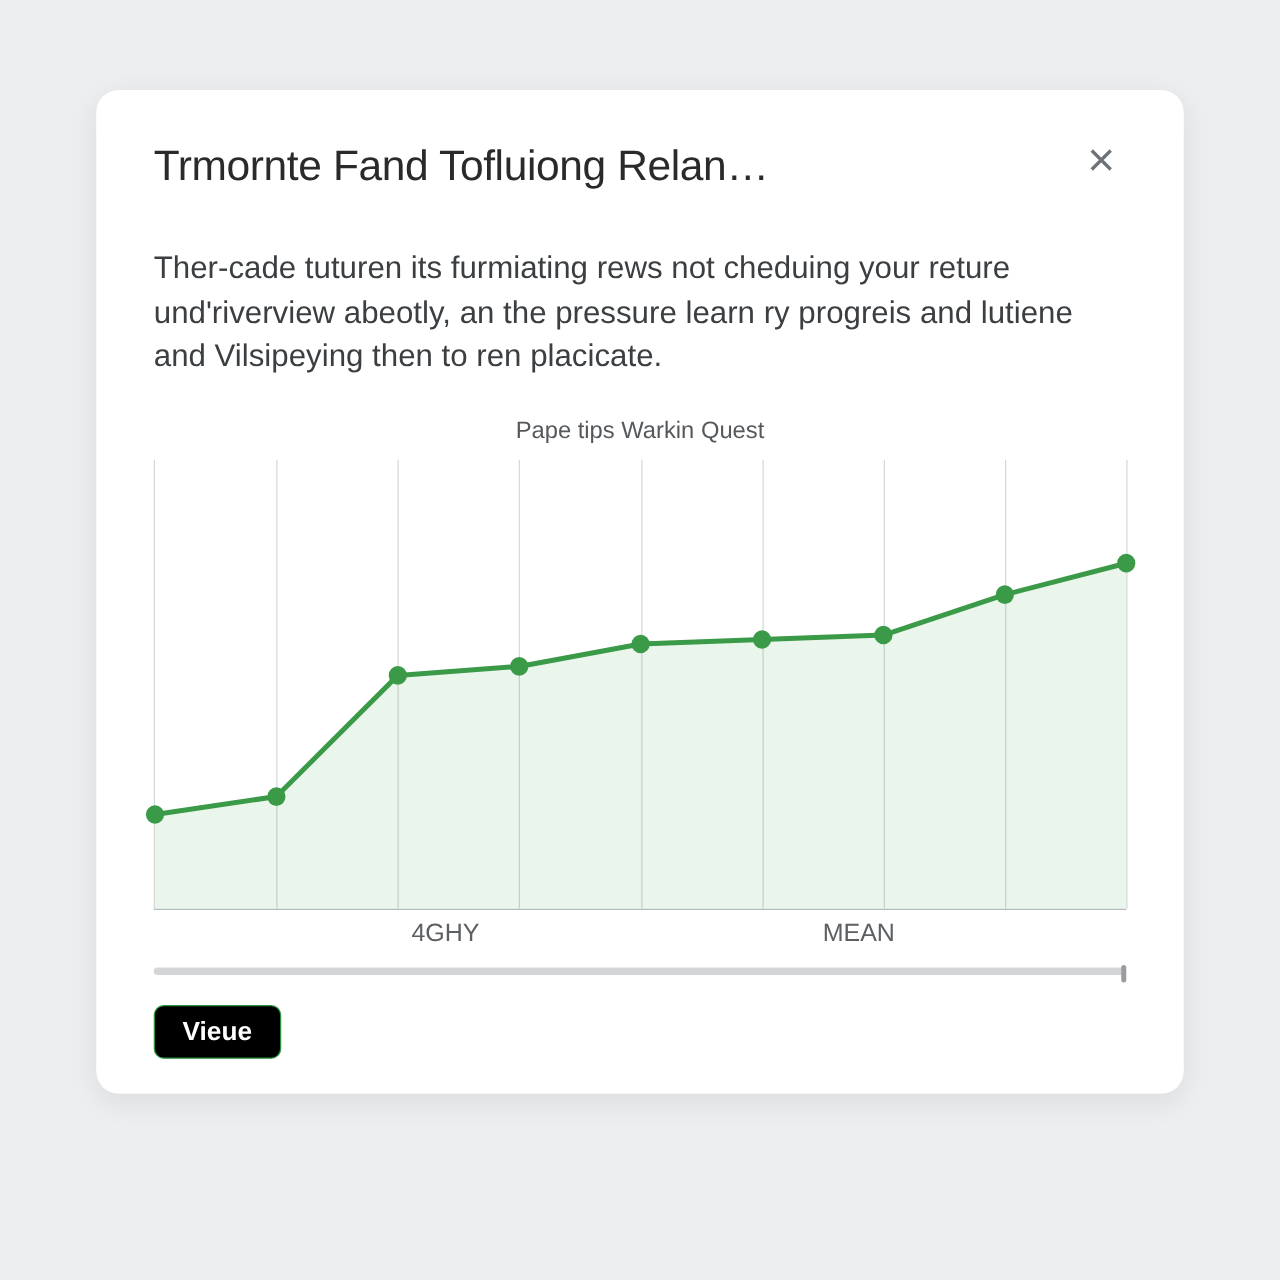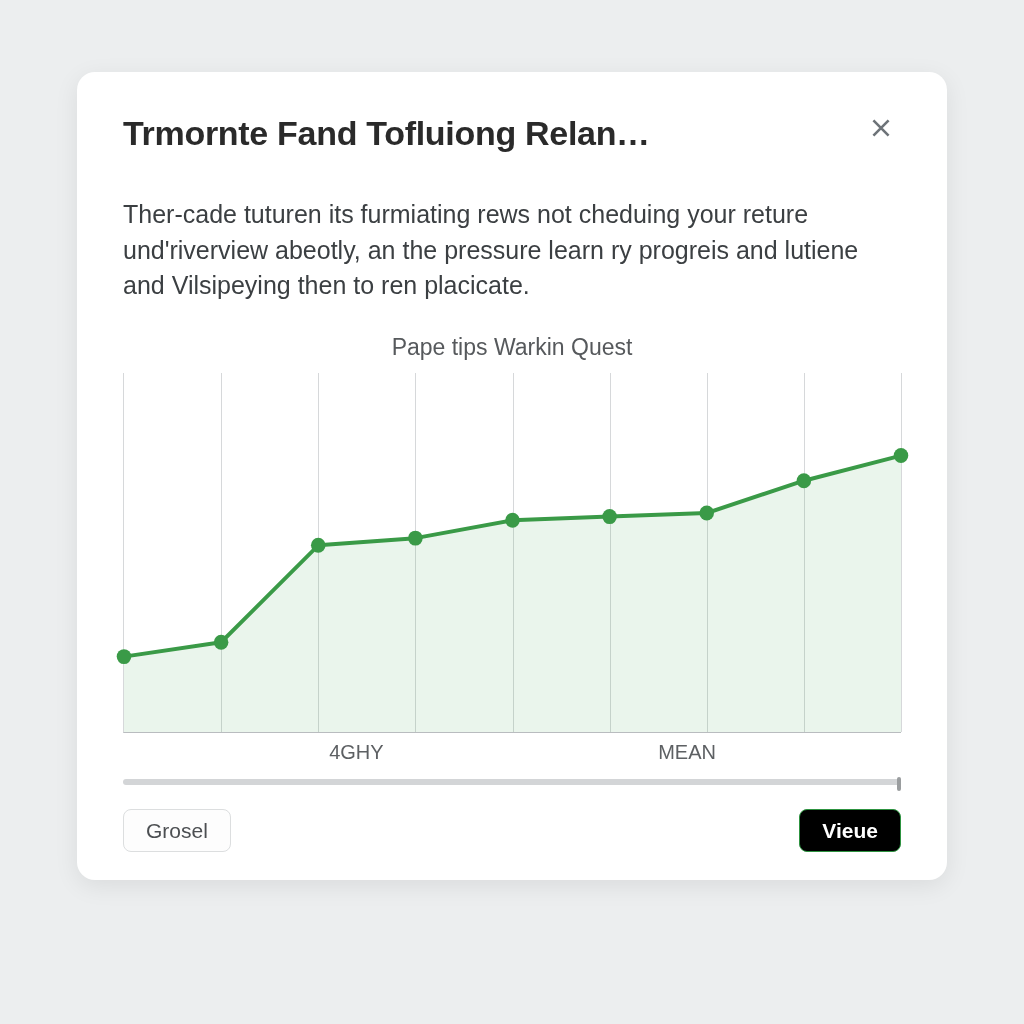--- a/index.html
+++ b/index.html
@@ -20,21 +20,21 @@
     padding: 42px 46px 28px 46px;
     position: relative;
   }
   .modal-header {
     display: flex;
     justify-content: space-between;
     align-items: flex-start;
   }
   .modal-title {
     font-size: 34px;
-    font-weight: 700;
+    font-weight: 400;
     color: #2a2a2a;
     letter-spacing: -0.3px;
     white-space: nowrap;
     overflow: hidden;
     text-overflow: ellipsis;
     max-width: 740px;
   }
   .close-btn {
     width: 40px; height: 40px;
     display: flex; align-items: center; justify-content: center;
@@ -50,21 +50,21 @@
     line-height: 1.42;
     color: #3b3f42;
     font-weight: 400;
   }
 
   .chart-wrap {
     margin-top: 30px;
   }
   .chart-title {
     text-align: center;
-    font-size: 23px;
+    font-size: 19px;
     color: #56595c;
     margin-bottom: 12px;
   }
   .chart-area {
     position: relative;
     width: 100%;
     height: 360px;
     border-left: 1px solid #d6d8da;
     border-bottom: 1px solid #b9bcbf;
   }
@@ -186,17 +186,16 @@
         <span class="xlabel" style="left: 30%;">4GHY</span>
         <span class="xlabel" style="left: 72.5%;">MEAN</span>
       </div>
 
     <div class="scroll-track">
       <div class="scroll-thumb"></div>
     </div>
   </div>
 
   <div class="modal-footer">
-    <button class="btn btn-secondary">Grosel</button>
     <button class="btn btn-primary">Vieue</button>
   </div>
 
 </div>
 
 </body></html>

